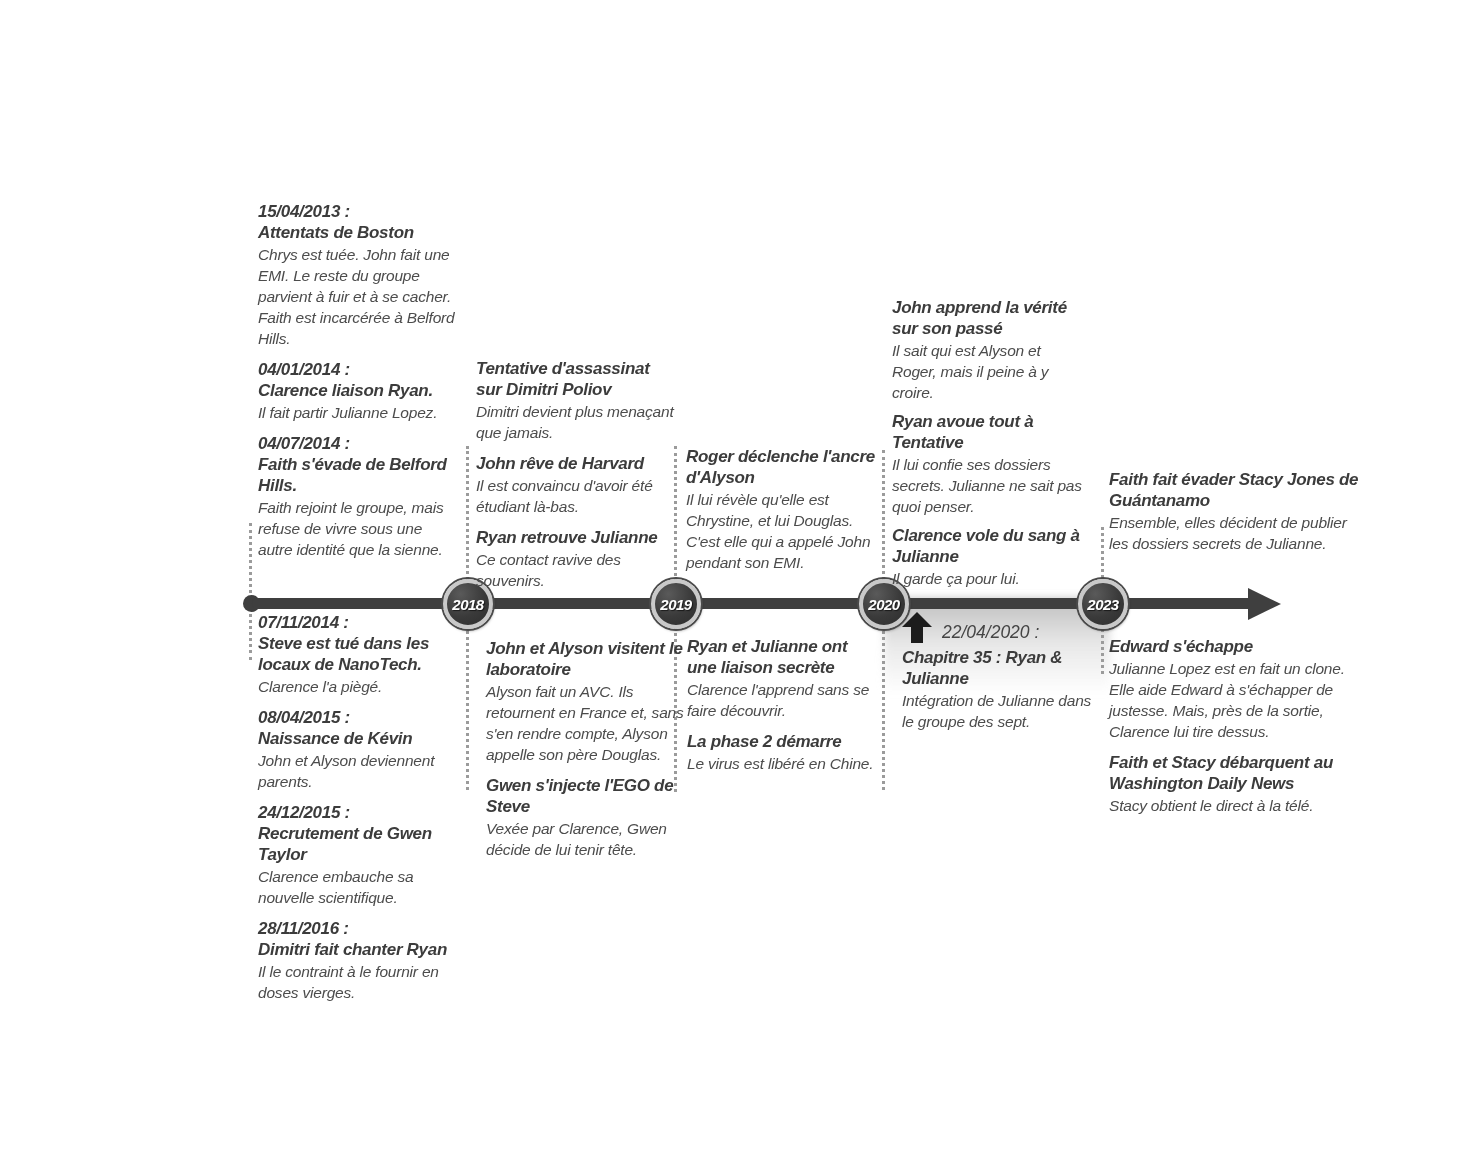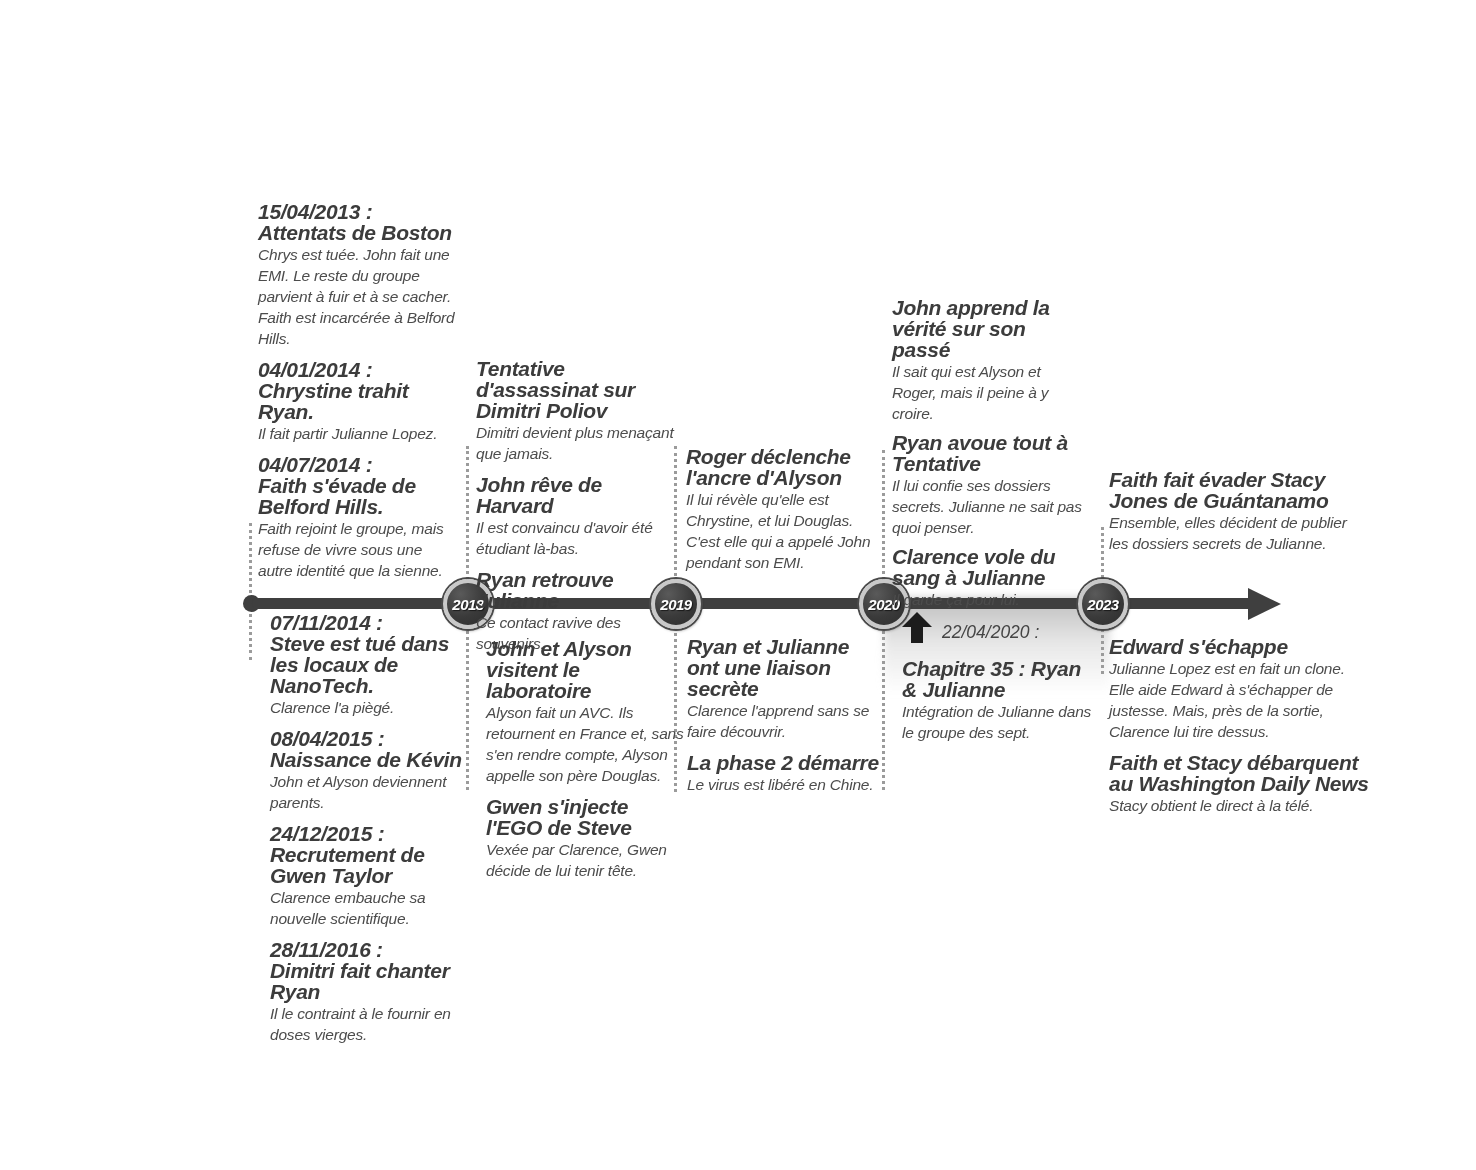--- a/index.html
+++ b/index.html
@@ -19,24 +19,24 @@
   .year-label{color:#fff;font-weight:bold;font-size:15px;letter-spacing:-.5px;text-shadow:1px 1px 1px rgba(0,0,0,.6);}
   
   .leader{position:absolute;width:0;border-left:3px dotted #9b9b9b;z-index:1;}
   
   .chapter-glow{position:absolute;left:884px;top:598px;width:226px;height:104px;border-radius:10px;
     background:linear-gradient(180deg, rgba(175,175,175,.80) 0%, rgba(205,205,205,.45) 45%, rgba(255,255,255,0) 92%);
     filter:blur(4px);z-index:0;}
   
   .group{position:absolute;z-index:5;}
   .event{margin-bottom:10px;}
-  .ev-date,.ev-title{display:block;font-weight:bold;font-size:21px;line-height:21px;color:#3c3c3c;letter-spacing:-.3px;}
+  .ev-date,.ev-title{display:block;font-weight:bold;font-size:17px;line-height:21px;color:#3c3c3c;letter-spacing:-.3px;}
   .ev-body{font-size:15.5px;line-height:21px;color:#4c4c4c;letter-spacing:-.2px;margin-top:1px;}
   
-  .marker-row{display:flex;align-items:flex-end;gap:10px;margin-bottom:15px;}
+  .marker-row{display:flex;align-items:flex-end;gap:10px;margin-bottom:4px;}
   .up-arrow{position:relative;width:30px;height:31px;flex:0 0 auto;}
   .up-arrow:before{content:"";position:absolute;top:0;left:0;
     border-left:15px solid transparent;border-right:15px solid transparent;border-bottom:15px solid #1c1c1c;}
   .up-arrow:after{content:"";position:absolute;top:14px;left:9px;width:12px;height:17px;background:#1c1c1c;}
   .marker-date{font-size:17.5px;line-height:22px;color:#454545;font-weight:400;white-space:nowrap;}
 </style>
 </head>
 <body>
 
 <div class="canvas">
@@ -67,31 +67,31 @@
   </div>
 
   <div class="group" style="left:258px;top:201px;width:200px;">
     <div class="event">
       <span class="ev-date">15/04/2013 :</span>
       <span class="ev-title">Attentats de Boston</span>
       <div class="ev-body">Chrys est tuée. John fait une EMI. Le reste du groupe parvient à fuir et à se cacher. Faith est incarcérée à Belford Hills.</div>
     </div>
     <div class="event">
       <span class="ev-date">04/01/2014 :</span>
-      <span class="ev-title">Chrystine trahit Ryan.</span>
+      <span class="ev-title">Clarence liaison Ryan.</span>
       <div class="ev-body">Il fait partir Julianne Lopez.</div>
     </div>
     <div class="event">
       <span class="ev-date">04/07/2014 :</span>
       <span class="ev-title">Faith s'évade de Belford Hills.</span>
       <div class="ev-body">Faith rejoint le groupe, mais refuse de vivre sous une autre identité que la sienne.</div>
     </div>
   </div>
 
-  <div class="group" style="left:270px;top:612px;width:200px;">
+  <div class="group" style="left:258px;top:612px;width:200px;">
     <div class="event">
       <span class="ev-date">07/11/2014 :</span>
       <span class="ev-title">Steve est tué dans les locaux de NanoTech.</span>
       <div class="ev-body">Clarence l'a piègé.</div>
     </div>
     <div class="event">
       <span class="ev-date">08/04/2015 :</span>
       <span class="ev-title">Naissance de Kévin</span>
       <div class="ev-body">John et Alyson deviennent parents.</div>
     </div>

